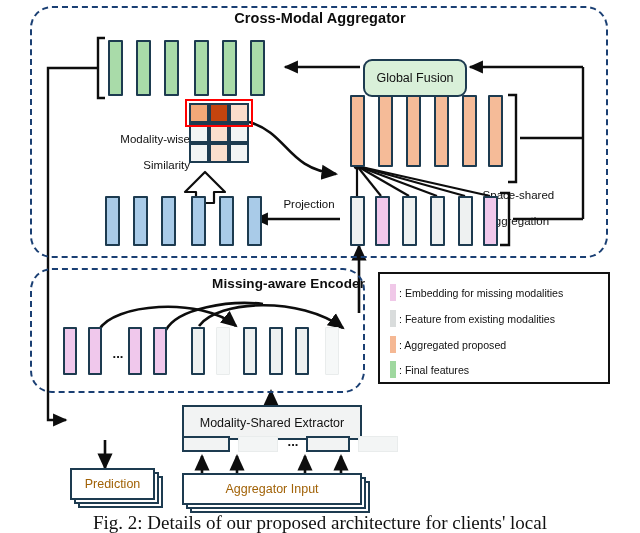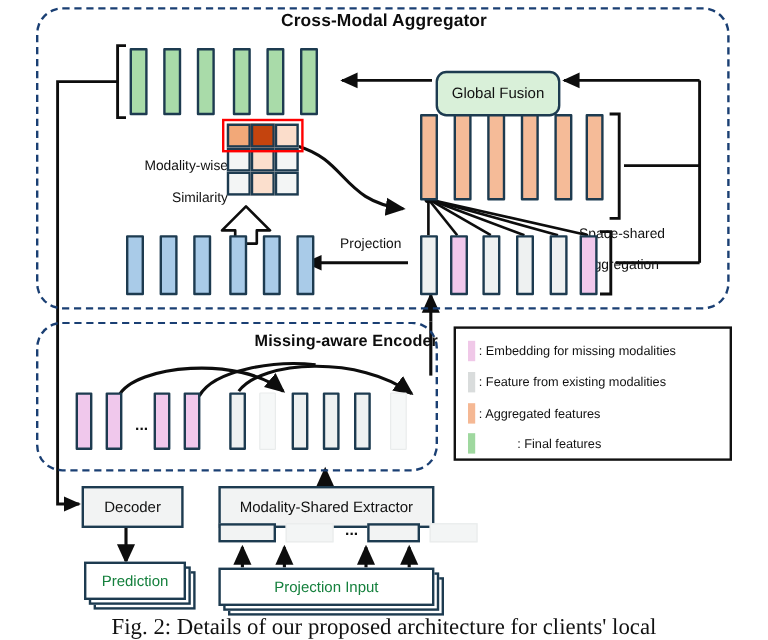--- a/index.html
+++ b/index.html
@@ -15,21 +15,21 @@
   .solidbox{position:absolute;box-sizing:border-box;border:2.2px solid #1d3b50;background:#f2f3f3;
             display:flex;align-items:center;justify-content:center;font-size:12.5px;color:#111;}
   .legendbox{position:absolute;box-sizing:border-box;border:2px solid #111;background:#fff;}
   .legrow{position:absolute;display:flex;align-items:center;font-size:10.6px;color:#111;white-space:nowrap;}
   .legswatch{width:6px;height:17px;margin-right:3px;display:inline-block;}
   .cell{position:absolute;box-sizing:border-box;border:2px solid #1d3b50;}
   .caption{position:absolute;left:0;top:512px;width:640px;text-align:center;
            font-family:"Liberation Serif","DejaVu Serif",serif;font-size:19px;color:#111;
            white-space:nowrap;overflow:hidden;}
   .stackbox{position:absolute;box-sizing:border-box;border:2.2px solid #1d3b50;background:#ffffff;
-            display:flex;align-items:center;justify-content:center;font-size:12.5px;color:#15803d;}
+            display:flex;align-items:center;justify-content:center;font-size:12.5px;color:#a16207;}
   svg{position:absolute;left:0;top:0;overflow:visible;}
 </style>
 </head>
 <body>
 
 <div id="fig">
 
   <svg width="640" height="533">
     <defs>
       <marker id="ah" markerWidth="7" markerHeight="7" refX="5.4" refY="3.1" orient="auto" markerUnits="strokeWidth">
@@ -188,30 +188,27 @@
   <div class="legrow" style="left:390px;top:284px;">
     <span class="legswatch" style="background:#f0c8e8;"></span>
     <span>: Embedding for missing modalities</span>
   </div>
   <div class="legrow" style="left:390px;top:310px;">
     <span class="legswatch" style="background:#d9dcdc;"></span>
     <span>: Feature  from existing modalities</span>
   </div>
   <div class="legrow" style="left:390px;top:336px;">
     <span class="legswatch" style="background:#f5b894;"></span>
-    <span>: Aggregated features</span>
-  </div>
-  <div class="legrow" style="left:390px;top:361px;gap:32px;">
+    <span>: Aggregated proposed</span>
+  </div>
+  <div class="legrow" style="left:390px;top:361px;">
     <span class="legswatch" style="background:#9fd89f;"></span>
     <span>: Final features</span>
   </div>
 
-  <div class="solidbox" style="left:68px;top:405px;width:85px;height:35px;">
-    <span>Decoder</span>
-  </div>
 
   <div class="solidbox" style="left:182px;top:405px;width:180px;height:35px;">
     <span>Modality-Shared Extractor</span>
   </div>
 
   <div class="abs" style="left:182px;top:436px;width:180px;height:18px;">
     <div style="position:absolute;left:0px;top:0;width:48px;height:16px;box-sizing:border-box;border:2.2px solid #1d3b50;background:#f2f3f3;"></div>
     <div style="position:absolute;left:56px;top:0;width:40px;height:16px;box-sizing:border-box;border:1.6px solid #e9ecec;background:#f3f5f5;"></div>
     <div class="lbl" style="left:100px;top:-1px;width:22px;text-align:center;font-size:13px;font-weight:bold;">...</div>
     <div style="position:absolute;left:124px;top:0;width:44px;height:16px;box-sizing:border-box;border:2.2px solid #1d3b50;background:#f2f3f3;"></div>
@@ -220,18 +217,18 @@
 
   <div style="position:absolute;left:78px;top:476px;width:85px;height:32px;box-sizing:border-box;border:2.2px solid #1d3b50;background:#fff;"></div>
   <div style="position:absolute;left:74px;top:472px;width:85px;height:32px;box-sizing:border-box;border:2.2px solid #1d3b50;background:#fff;"></div>
   <div class="stackbox" style="left:70px;top:468px;width:85px;height:32px;">
     <span>Prediction</span>
   </div>
 
   <div style="position:absolute;left:190px;top:481px;width:180px;height:32px;box-sizing:border-box;border:2.2px solid #1d3b50;background:#fff;"></div>
   <div style="position:absolute;left:186px;top:477px;width:180px;height:32px;box-sizing:border-box;border:2.2px solid #1d3b50;background:#fff;"></div>
   <div class="stackbox" style="left:182px;top:473px;width:180px;height:32px;">
-    <span>Projection Input</span>
+    <span>Aggregator Input</span>
   </div>
 
   <div class="caption">Fig. 2: Details of our proposed architecture for clients' local</div>
 
 </div>
 
 </body></html>

